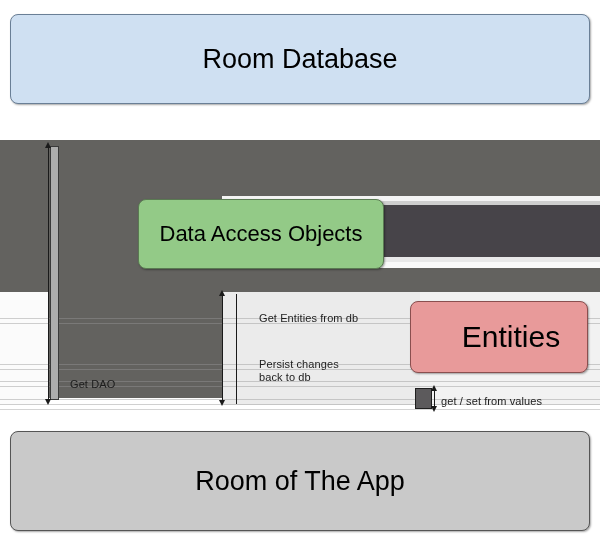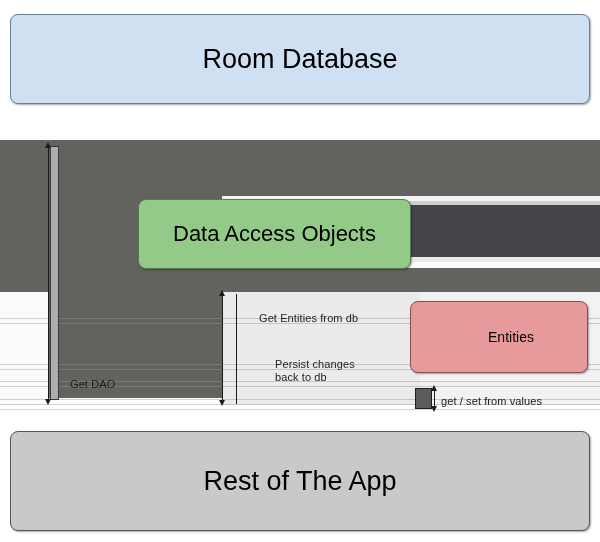--- a/index.html
+++ b/index.html
@@ -91,31 +91,31 @@
   }
   #node-room {
     left: 10px;  top: 14px;
     width: 580px; height: 90px;
     background: #cfe0f2;
     border: 1px solid #6a7f96;
     font-size: 27px;
   }
   #node-dao {
     left: 138px; top: 199px;
-    width: 273px; height: 70px;
+    width: 246px; height: 70px;
     background: #93ca87;
     border: 1px solid #5a7a52;
     font-size: 22px;
   }
   #node-entities {
     left: 410px; top: 301px;
     width: 178px; height: 72px;
     background: #e89a9a;
     border: 1px solid #8a4f4f;
-    font-size: 14px;
+    font-size: 30px;
     padding-left: 24px;
   }
   #node-rest {
     left: 10px;  top: 431px;
     width: 580px; height: 100px;
     background: #c9c9c9;
     border: 1px solid #555555;
     font-size: 27px;
   }
 
@@ -159,21 +159,21 @@
   .label {
     position: absolute;
     color: #1c1c1c;
     font-size: 11px;
     line-height: 13px;
     white-space: pre-line;
     letter-spacing: 0.1px;
   }
   #label-get-dao     { left: 70px;  top: 378px; text-align: center; }
   #label-get-ent     { left: 259px; top: 312px; }
-  #label-persist     { left: 259px; top: 358px; margin-left: 16px; }
+  #label-persist     { left: 259px; top: 358px; }
   #label-field-vals  { left: 441px; top: 395px; }
 </style>
 </head>
 <body>
 
 <div id="canvas">
 
   <div class="band band-mid b1"></div>
   <div class="band b2"></div>
   <div class="band b3"></div>
@@ -219,15 +219,15 @@
   <div class="label" id="label-persist">Persist changes
 back to db</div>
   <div class="label" id="label-field-vals">get / set from values</div>
 
   <div class="node" id="node-room">Room Database</div>
 
   <div class="node" id="node-dao">Data Access Objects</div>
 
   <div class="node" id="node-entities">Entities</div>
 
-  <div class="node" id="node-rest">Rest of The App</div>
+  <div class="node" id="node-rest">Room of The App</div>
 
 </div>
 
 </body></html>

